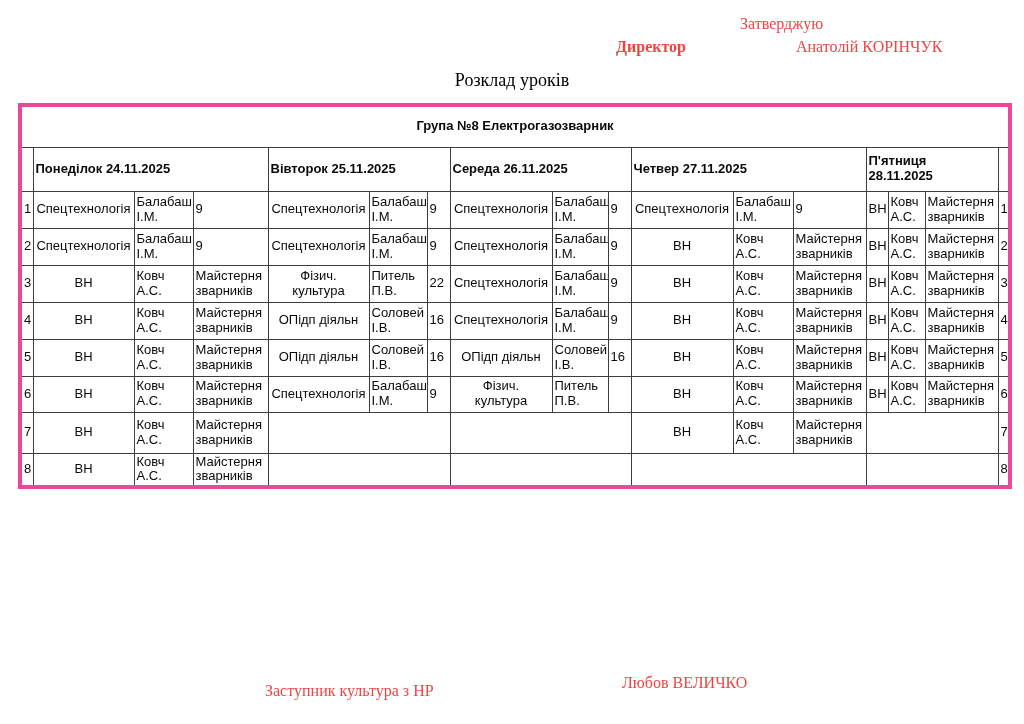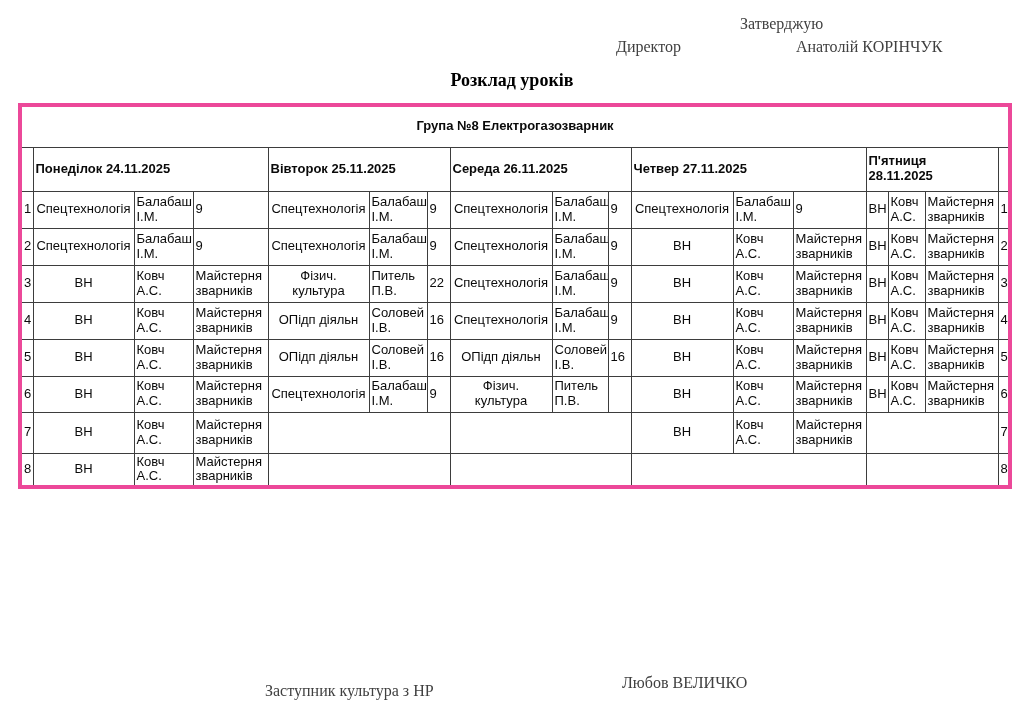--- a/index.html
+++ b/index.html
@@ -6,29 +6,29 @@
   html, body { background: #e9e9e9; }
   .page {
     position: relative;
     width: 1024px;
     height: 724px;
     background: #ffffff;
     font-family: "Liberation Sans", sans-serif;
     color: #0a0a0a;
     overflow: hidden;
   }
-  .serif { font-family: "Liberation Serif", serif; font-size: 16px; color: #404040; }
+  .serif { font-family: "Liberation Serif", serif; font-size: 16px; color: #ef4444; }
   .approve-label   { position: absolute; left: 740px; top: 15px; }
-  .director-label  { position: absolute; left: 616px; top: 38px; }
+  .director-label  { position: absolute; left: 616px; top: 38px; font-weight: bold; }
   .director-name   { position: absolute; left: 796px; top: 38px; }
   .doc-title {
     position: absolute; left: 0; top: 70px; width: 1024px;
     text-align: center;
     font-family: "Liberation Serif", serif;
-    font-size: 18px; font-weight: bold; color: #000;
+    font-size: 18px; font-weight: normal; color: #000;
   }
   table.schedule {
     position: absolute; left: 18px; top: 103px;
     width: 990px;
     border-collapse: collapse;
     table-layout: fixed;
     border: 4px solid #ec4899;
   }
   table.schedule td {
     border: 1px solid #3d3d3d;

